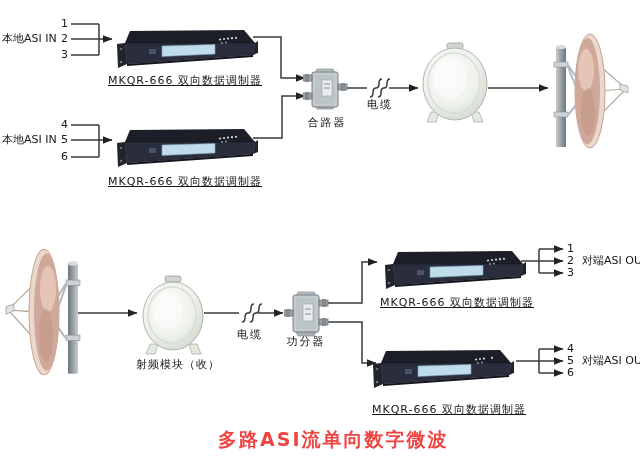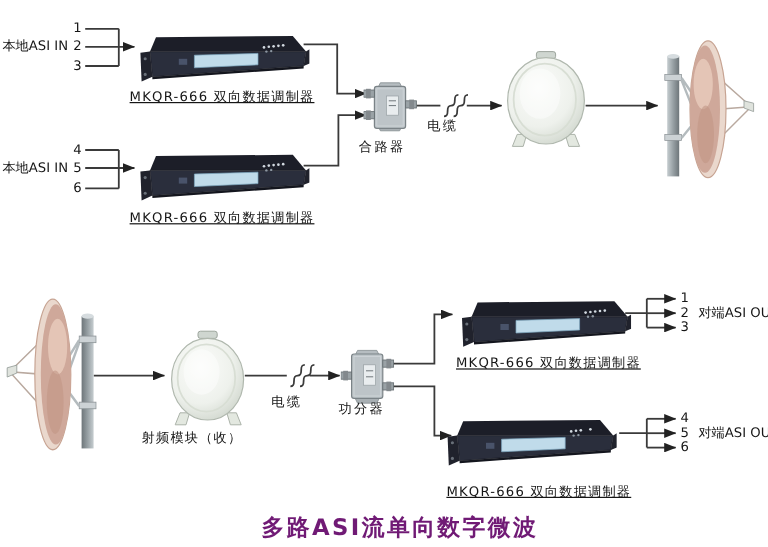--- a/index.html
+++ b/index.html
@@ -4,25 +4,25 @@
 <style>
   html,body{margin:0;padding:0;background:#fff;}
   .canvas{position:relative;width:640px;height:456px;background:#ffffff;overflow:hidden;
           font-family:"DejaVu Sans",sans-serif;}
   .wires{position:absolute;left:0;top:0;z-index:1;}
   .w{stroke:#3a3a3a;stroke-width:1.5;fill:none;}
   .arr{marker-end:url(#arrhead);}
   .dev,.gbox,.rfm,.dish{position:absolute;z-index:2;}
   .lbl{position:absolute;z-index:3;font-size:11px;color:#161616;white-space:nowrap;line-height:12px;}
   .num{width:12px;text-align:right;}
-  .ctr{text-align:left;}
+  .ctr{text-align:center;}
   .cn{letter-spacing:2px;}
   .devlbl{width:160px;text-align:left;letter-spacing:1px;text-decoration:underline;}
   .caption{position:absolute;z-index:3;top:427px;left:218px;font-size:19px;font-weight:bold;
-           letter-spacing:2px;color:#701a75;}
+           letter-spacing:2px;color:#ef4444;}
   .mirror svg{transform:scaleX(-1);}
 </style>
 </head>
 <body>
 
 <div class="canvas">
 
   <svg class="wires" width="640" height="456" viewBox="0 0 640 456">
     <defs>
       <marker id="arrhead" markerUnits="userSpaceOnUse" markerWidth="10" markerHeight="8" refX="9.5" refY="4" orient="auto">

